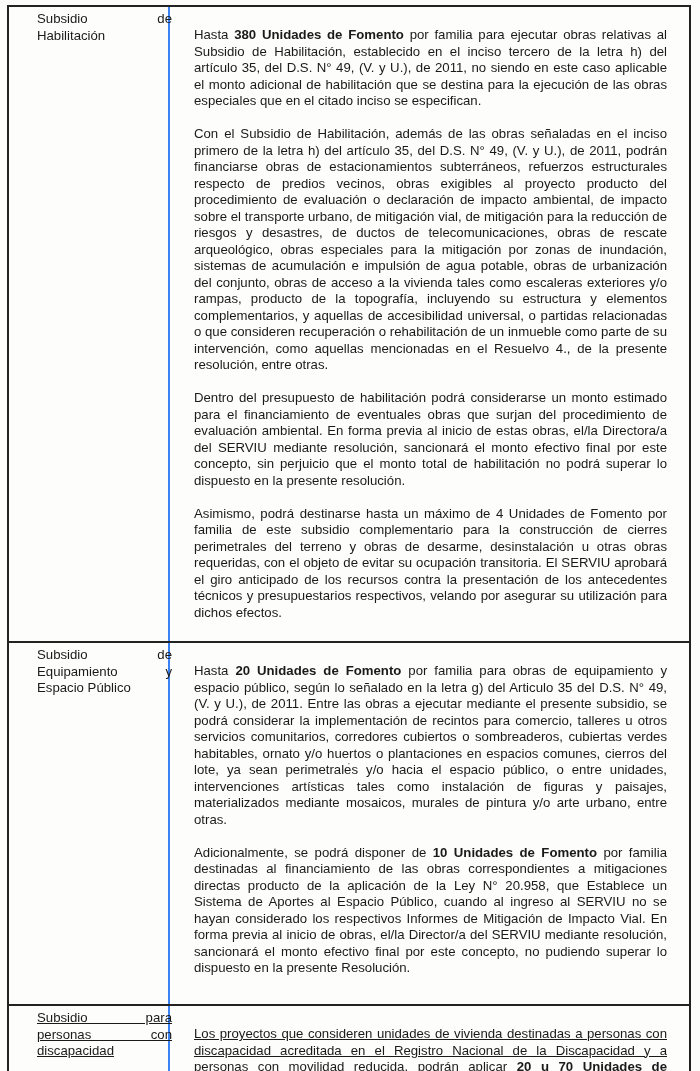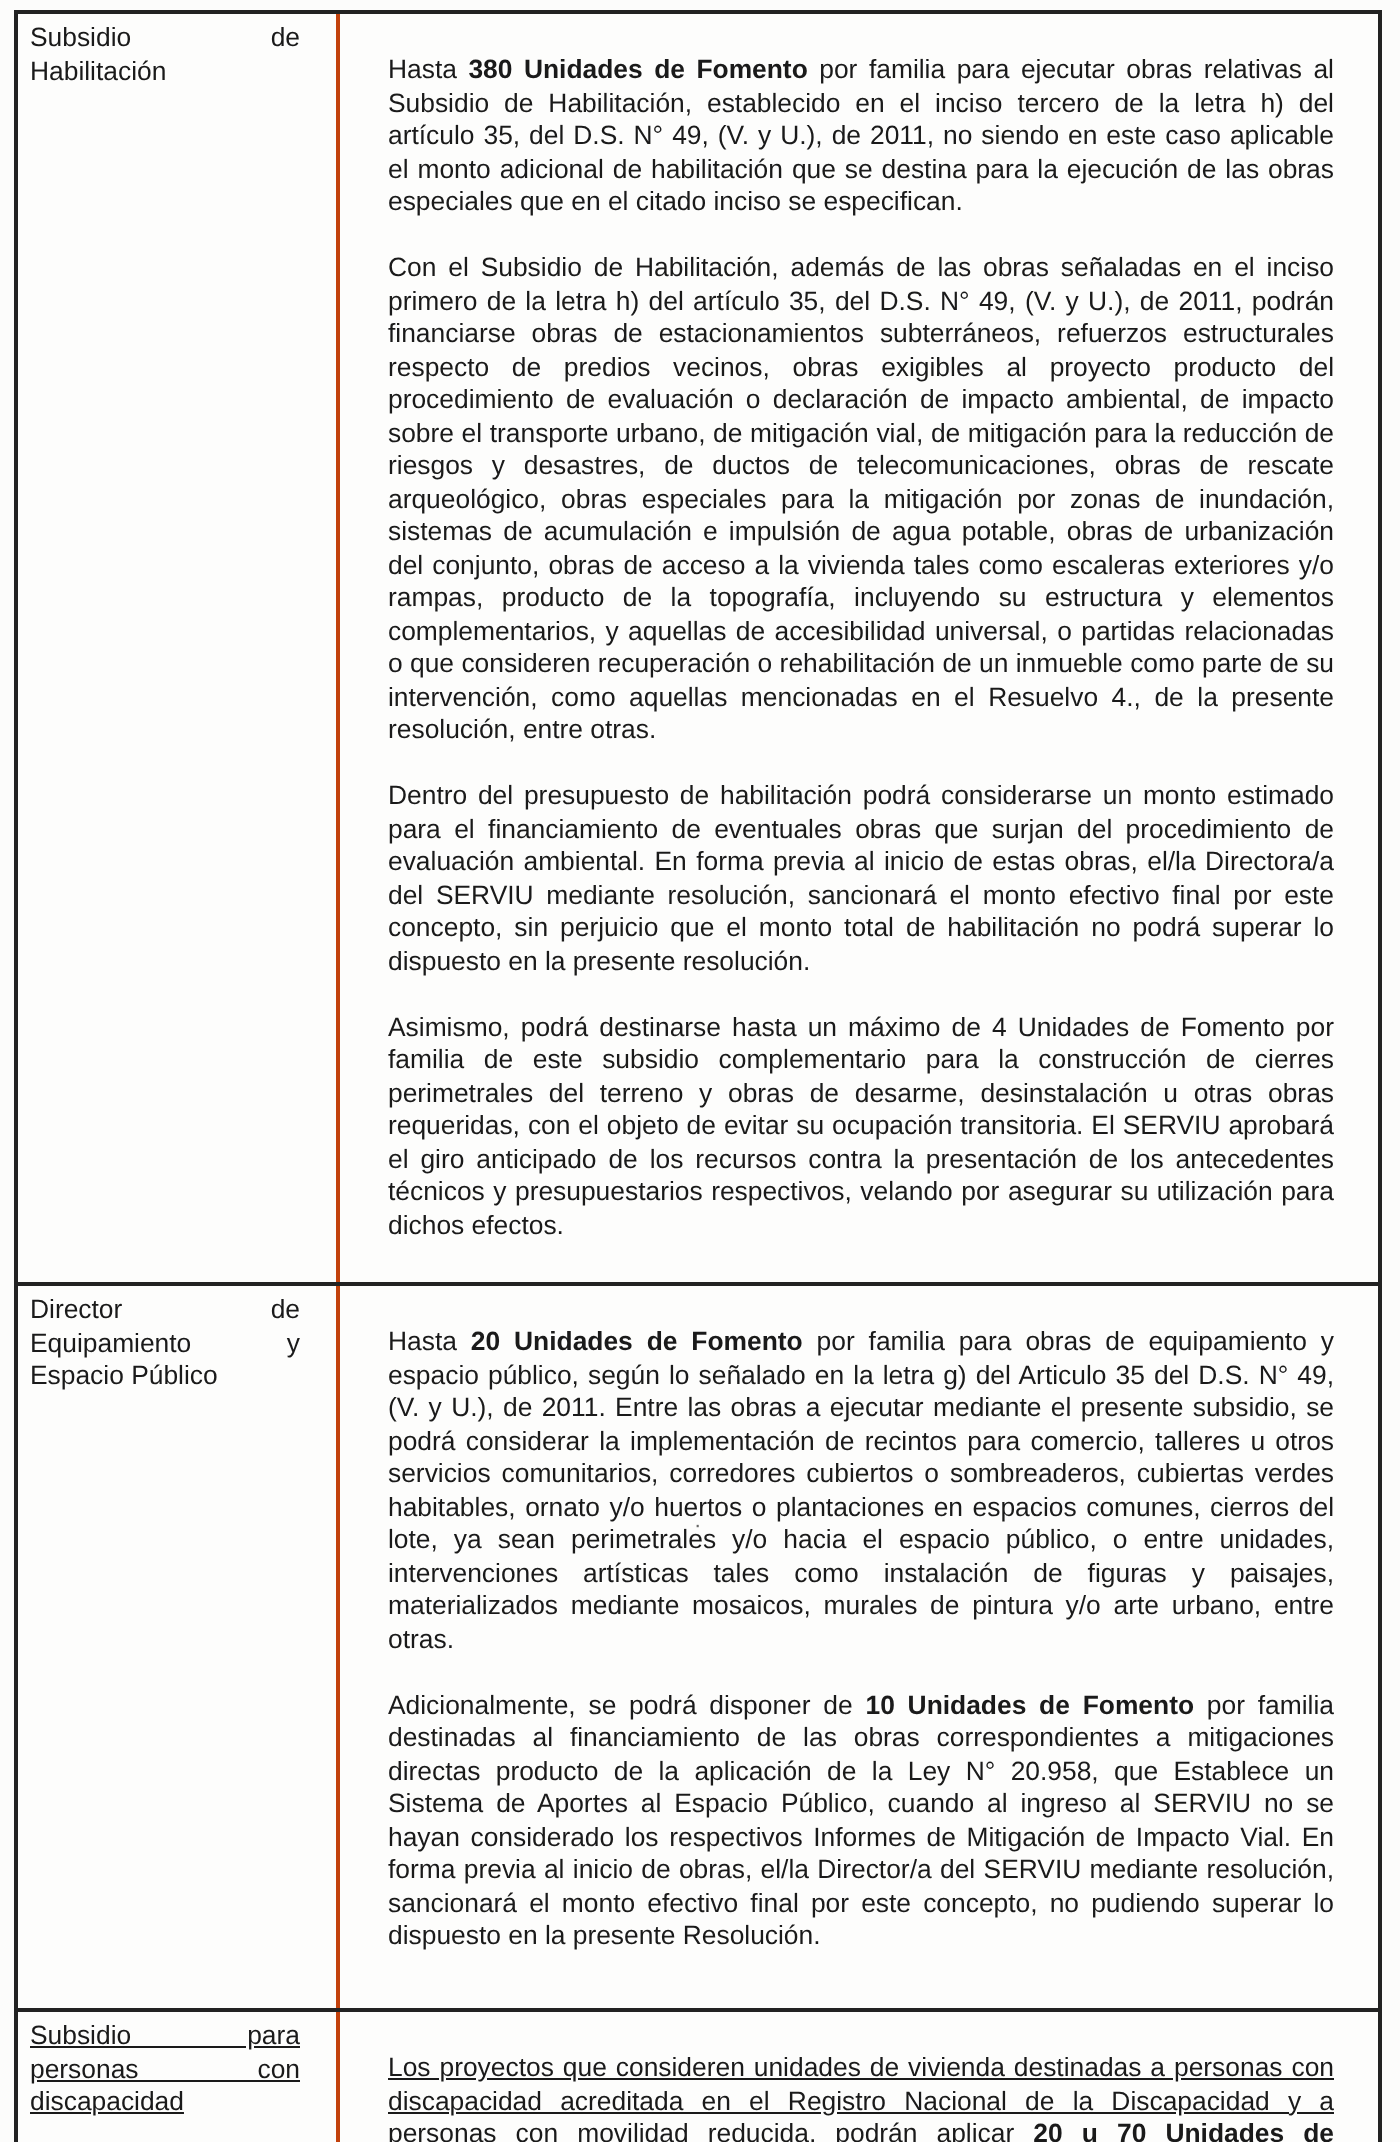--- a/index.html
+++ b/index.html
@@ -27,23 +27,24 @@
   .t-row {
     display: grid;
     grid-template-columns: 161px 1fr;
     border-bottom: 2px solid #222;
   }
   .t-row:last-child { border-bottom: none; text-decoration: underline; }
   .t-row:nth-child(1) { min-height: 601px; }
   .t-row:nth-child(2) { min-height: 361px; }
   .t-row:nth-child(3) { min-height: 84px; }
   .label-cell {
-    border-right: 2px solid #c2410c;
+    border-right: 2px solid #3b82f6;
     padding: 4px 4px 4px 6px;
     box-sizing: border-box;
+    margin-left: 22px;
   }
   .row-label {
     width: 135px;
     text-align: justify;
   }
   .content-cell {
     padding: 4px 6px 4px 8px;
     box-sizing: border-box;
     overflow: hidden;
   }
@@ -72,21 +73,21 @@
         </div>
         <div class="content-cell">
           <p class="para"><span>Hasta </span><b>380 Unidades de Fomento</b><span> por familia para ejecutar obras relativas al Subsidio de Habilitación, establecido en el inciso tercero de la letra h) del artículo 35, del D.S. N° 49, (V. y U.), de 2011, no siendo en este caso aplicable el monto adicional de habilitación que se destina para la ejecución de las obras especiales que en el citado inciso se especifican.</span></p>
           <p class="para"><span>Con el Subsidio de Habilitación, además de las obras señaladas en el inciso primero de la letra h) del artículo 35, del D.S. N° 49, (V. y U.), de 2011, podrán financiarse obras de estacionamientos subterráneos, refuerzos estructurales respecto de predios vecinos, obras exigibles al proyecto producto del procedimiento de evaluación o declaración de impacto ambiental, de impacto sobre el transporte urbano, de mitigación vial, de mitigación para la reducción de riesgos y desastres, de ductos de telecomunicaciones, obras de rescate arqueológico, obras especiales para la mitigación por zonas de inundación, sistemas de acumulación e impulsión de agua potable, obras de urbanización del conjunto, obras de acceso a la vivienda tales como escaleras exteriores y/o rampas, producto de la topografía, incluyendo su estructura y elementos complementarios, y aquellas de accesibilidad universal, o partidas relacionadas o que consideren recuperación o rehabilitación de un inmueble como parte de su intervención, como aquellas mencionadas en el Resuelvo 4., de la presente resolución, entre otras.</span></p>
           <p class="para"><span>Dentro del presupuesto de habilitación podrá considerarse un monto estimado para el financiamiento de eventuales obras que surjan del procedimiento de evaluación ambiental. En forma previa al inicio de estas obras, el/la Directora/a del SERVIU mediante resolución, sancionará el monto efectivo final por este concepto, sin perjuicio que el monto total de habilitación no podrá superar lo dispuesto en la presente resolución.</span></p>
           <p class="para"><span>Asimismo, podrá destinarse hasta un máximo de 4 Unidades de Fomento por familia de este subsidio complementario para la construcción de cierres perimetrales del terreno y obras de desarme, desinstalación u otras obras requeridas, con el objeto de evitar su ocupación transitoria. El SERVIU aprobará el giro anticipado de los recursos contra la presentación de los antecedentes técnicos y presupuestarios respectivos, velando por asegurar su utilización para dichos efectos.</span></p>
         </div>
       </div>
       <div class="t-row">
         <div class="label-cell">
-          <div class="row-label">Director de Equipamiento y Espacio Público</div>
+          <div class="row-label">Subsidio de Equipamiento y Espacio Público</div>
         </div>
         <div class="content-cell">
           <p class="para"><span>Hasta </span><b>20 Unidades de Fomento</b><span> por familia para obras de equipamiento y espacio público, según lo señalado en la letra g) del Articulo 35 del D.S. N° 49, (V. y U.), de 2011. Entre las obras a ejecutar mediante el presente subsidio, se podrá considerar la implementación de recintos para comercio, talleres u otros servicios comunitarios, corredores cubiertos o sombreaderos, cubiertas verdes habitables, ornato y/o huertos o plantaciones en espacios comunes, cierros del lote, ya sean perimetrales y/o hacia el espacio público, o entre unidades, intervenciones artísticas tales como instalación de figuras y paisajes, materializados mediante mosaicos, murales de pintura y/o arte urbano, entre otras.</span></p>
           <p class="para"><span>Adicionalmente, se podrá disponer de </span><b>10 Unidades de Fomento</b><span> por familia destinadas al financiamiento de las obras correspondientes a mitigaciones directas producto de la aplicación de la Ley N° 20.958, que Establece un Sistema de Aportes al Espacio Público, cuando al ingreso al SERVIU no se hayan considerado los respectivos Informes de Mitigación de Impacto Vial. En forma previa al inicio de obras, el/la Director/a del SERVIU mediante resolución, sancionará el monto efectivo final por este concepto, no pudiendo superar lo dispuesto en la presente Resolución.</span></p>
         </div>
       </div>
       <div class="t-row">
         <div class="label-cell">
           <div class="row-label">Subsidio para personas con discapacidad</div>
         </div>

